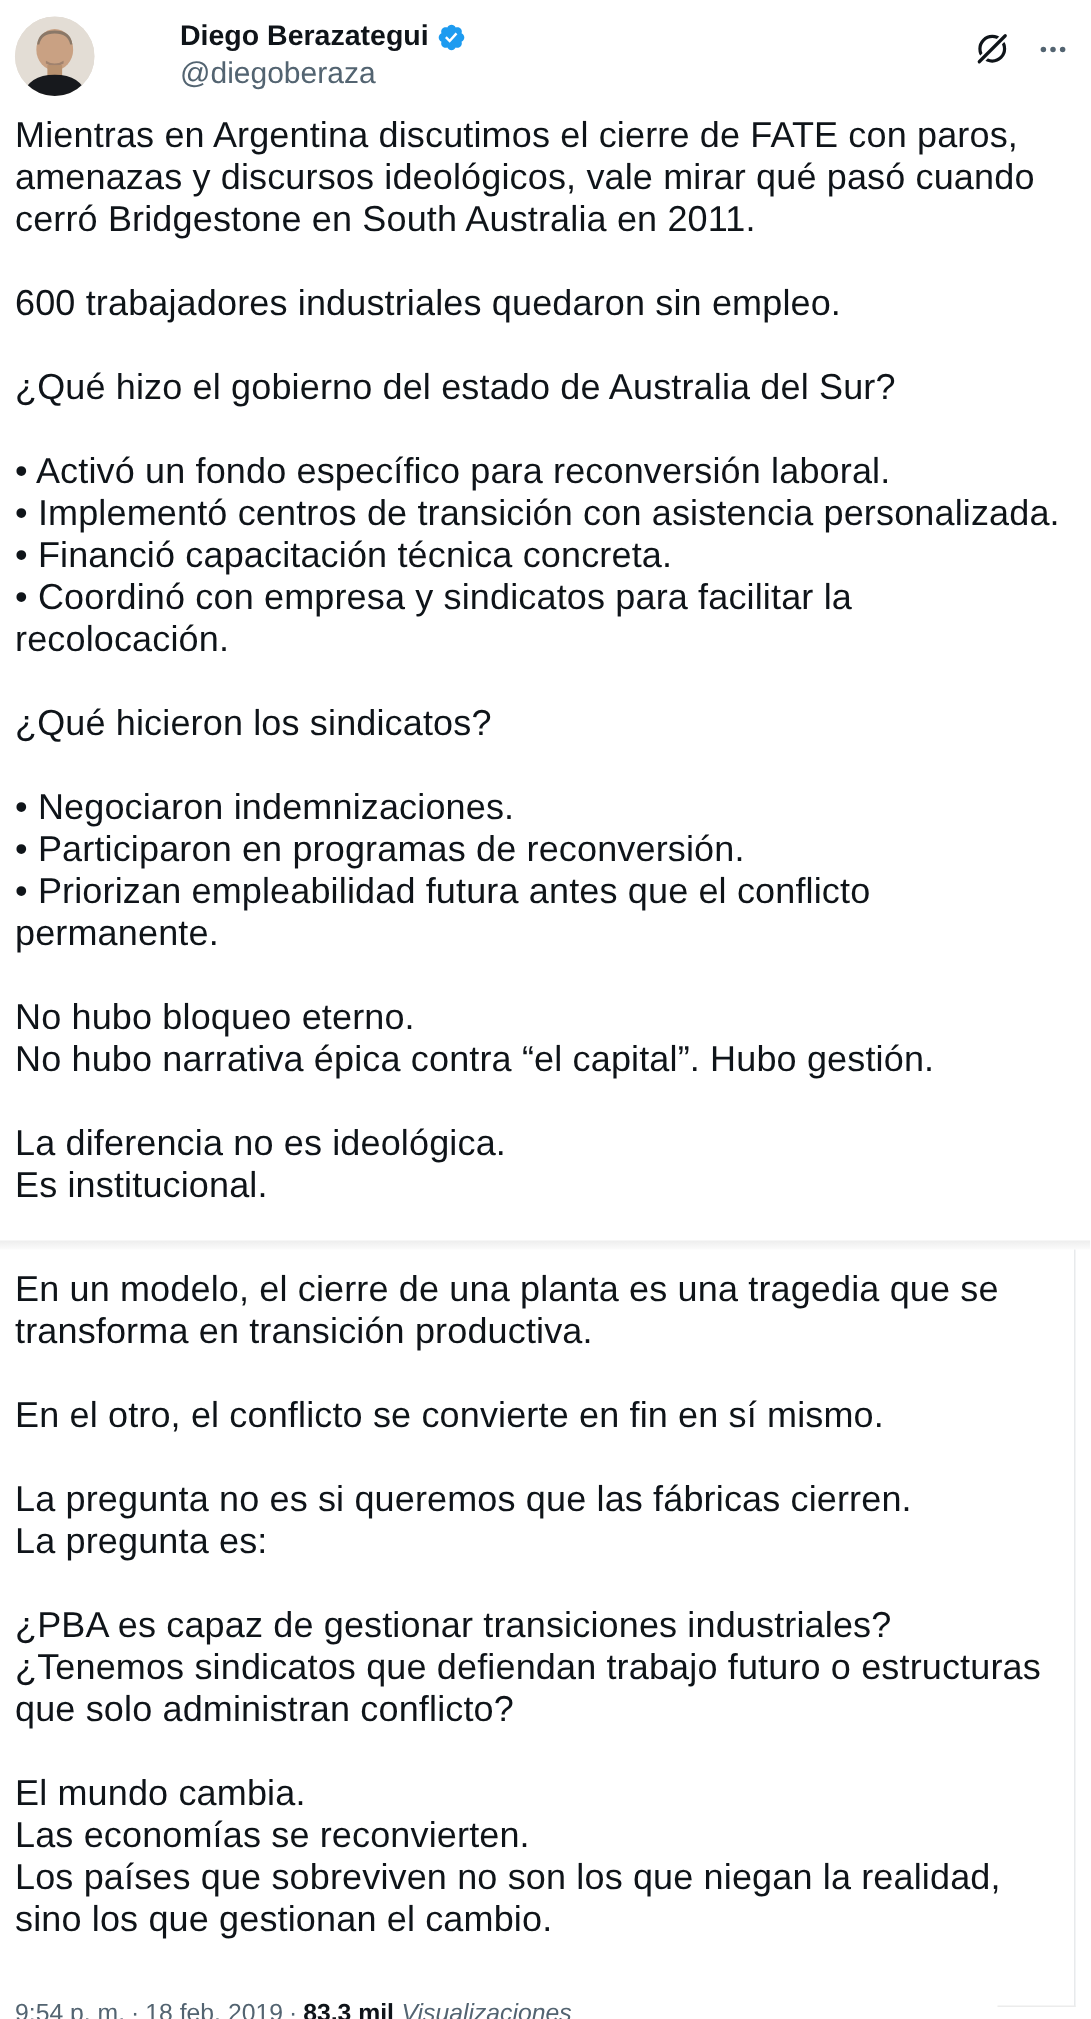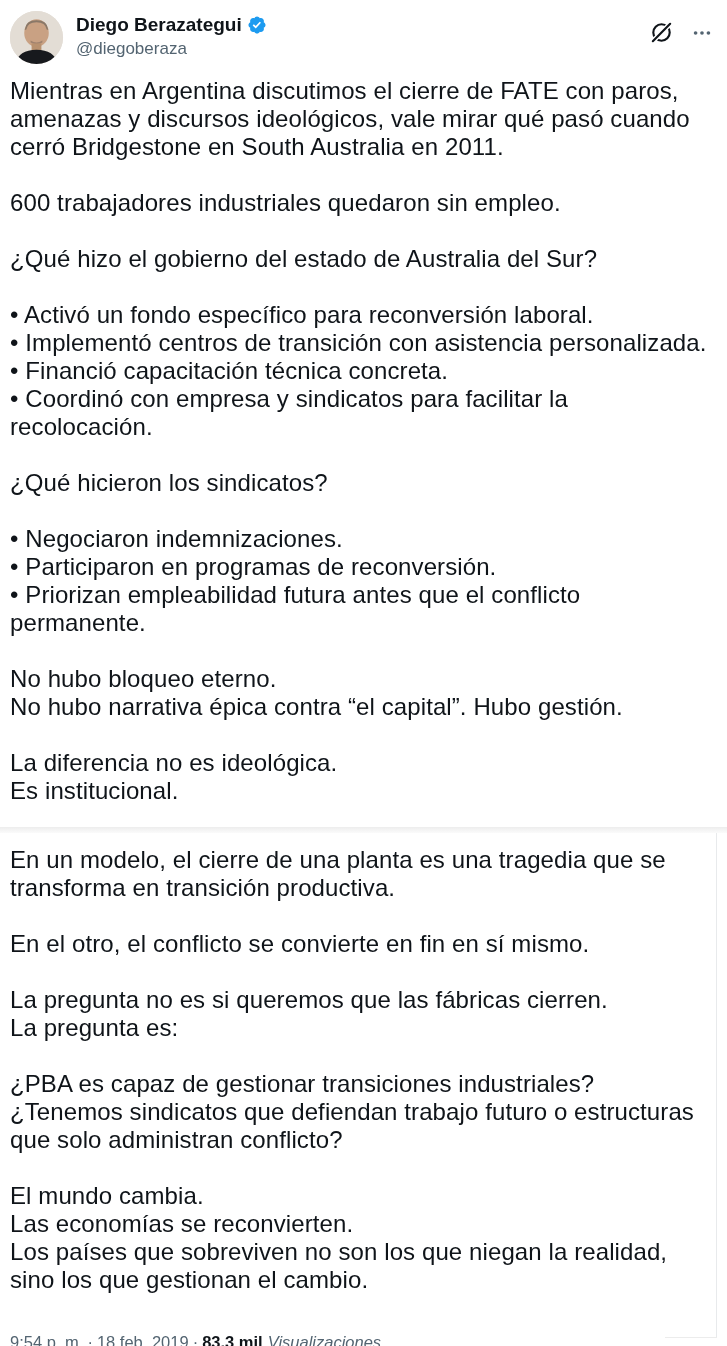--- a/index.html
+++ b/index.html
@@ -15,20 +15,21 @@
     margin: 0 auto;
     background: #ffffff;
     overflow: hidden;
   }
 
   
   .tweet-header {
     display: flex;
     align-items: flex-start;
     padding: 11px 14px 0 10px;
+    gap: 44px;
   }
   .avatar {
     width: 53px;
     height: 53px;
     border-radius: 50%;
     overflow: hidden;
     flex: 0 0 auto;
     cursor: pointer;
     background: #e1dbd3;
   }
@@ -49,21 +50,21 @@
     font-size: 19px;
     font-weight: 700;
     line-height: 22px;
     color: #0f1419;
     cursor: pointer;
     white-space: nowrap;
   }
   .verified { width: 20px; height: 20px; display: inline-block; cursor: pointer; }
   .verified svg { display: block; width: 100%; height: 100%; }
   .author-handle {
-    font-size: 17px;
+    font-size: 20px;
     line-height: 20px;
     color: #536471;
     margin-top: 3px;
     cursor: pointer;
   }
   .header-spacer { flex: 1 1 auto; }
   .header-actions {
     display: flex;
     align-items: center;
     gap: 16px;

